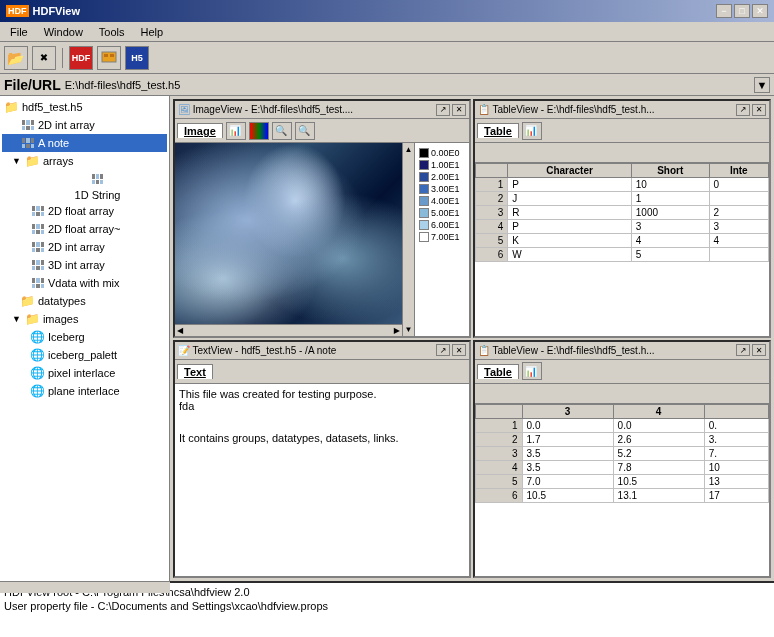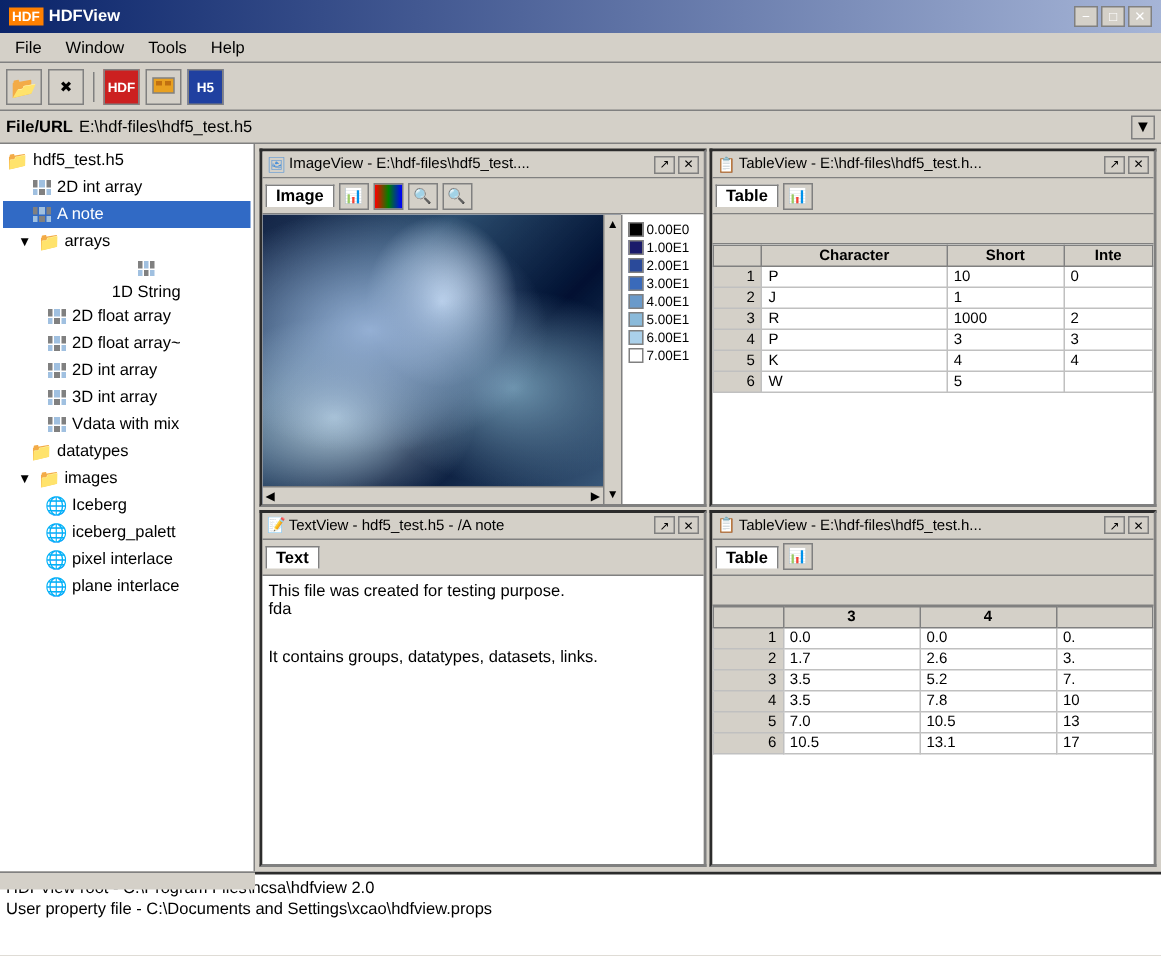--- a/index.html
+++ b/index.html
@@ -15,21 +15,21 @@
     .menu-bar { background: #d4d0c8; border-bottom: 1px solid #808080; padding: 2px 4px; display: flex; gap: 4px; height: 20px; align-items: center; }
     .menu-item { padding: 2px 6px; cursor: pointer; font-size: 11px; }
     
     
     .toolbar { background: #d4d0c8; border-bottom: 1px solid #808080; padding: 3px 4px; display: flex; gap: 4px; height: 32px; align-items: center; }
     .tool-btn { background: #d4d0c8; border: 1px solid #808080; width: 24px; height: 24px; display: flex; align-items: center; justify-content: center; cursor: pointer; font-size: 14px; }
     .tool-sep { width: 1px; height: 20px; background: #808080; margin: 0 2px; }
     
     
     .file-url-bar { background: #d4d0c8; border-bottom: 1px solid #808080; padding: 2px 4px; display: flex; align-items: center; gap: 4px; height: 22px; }
-    .file-url-label { font-size: 11px; font-weight: bold; }
+    .file-url-label { font-size: 14px; font-weight: bold; }
     .file-url-value { font-size: 11px; flex: 1; }
     .file-url-dropdown { width: 16px; height: 16px; background: #d4d0c8; border: 1px solid #808080; display: flex; align-items: center; justify-content: center; cursor: pointer; }
     
     
     .main-area { display: flex; height: calc(637px - 22px - 20px - 32px - 22px - 56px); }
     
     
     .tree-panel { width: 170px; background: white; border-right: 1px solid #808080; overflow-y: auto; overflow-x: hidden; padding: 2px; }
     .tree-item { padding: 1px 2px; cursor: pointer; display: flex; align-items: center; gap: 2px; white-space: nowrap; }
     .tree-item.selected { background: #316ac5; color: white; }
@@ -40,21 +40,21 @@
     
     
     .panel { border: 2px inset #808080; background: #d4d0c8; display: flex; flex-direction: column; margin: 1px; min-width: 0; }
     .panel-title-bar { background: #d4d0c8; border-bottom: 1px solid #808080; padding: 1px 3px; display: flex; justify-content: space-between; align-items: center; height: 18px; flex-shrink: 0; }
     .panel-title { font-size: 10px; display: flex; align-items: center; gap: 2px; }
     .panel-controls { display: flex; gap: 2px; }
     .panel-ctrl-btn { width: 14px; height: 12px; background: #d4d0c8; border: 1px solid #808080; font-size: 8px; display: flex; align-items: center; justify-content: center; cursor: pointer; }
     
     .panel-toolbar { background: #d4d0c8; border-bottom: 1px solid #808080; padding: 2px; display: flex; align-items: center; gap: 3px; height: 24px; flex-shrink: 0; }
     .panel-tool-btn { width: 20px; height: 18px; background: #d4d0c8; border: 1px solid #808080; display: flex; align-items: center; justify-content: center; cursor: pointer; font-size: 10px; }
-    .panel-tab { padding: 1px 6px; border: 1px solid #808080; background: #d4d0c8; cursor: pointer; font-size: 11px; font-weight: bold; }
+    .panel-tab { padding: 1px 6px; border: 1px solid #808080; background: #d4d0c8; cursor: pointer; font-size: 11px; font-weight: bold; text-decoration: underline; }
     .panel-tab.active { background: white; border-bottom: none; }
     
     
     .table-content { flex: 1; overflow: auto; background: white; }
     table.data-table { border-collapse: collapse; font-size: 10px; width: 100%; }
     table.data-table th { background: #d4d0c8; border: 1px solid #808080; padding: 1px 4px; font-weight: bold; text-align: center; }
     table.data-table td { border: 1px solid #c0c0c0; padding: 1px 4px; }
     table.data-table td:first-child { background: #d4d0c8; text-align: right; }
     
     

